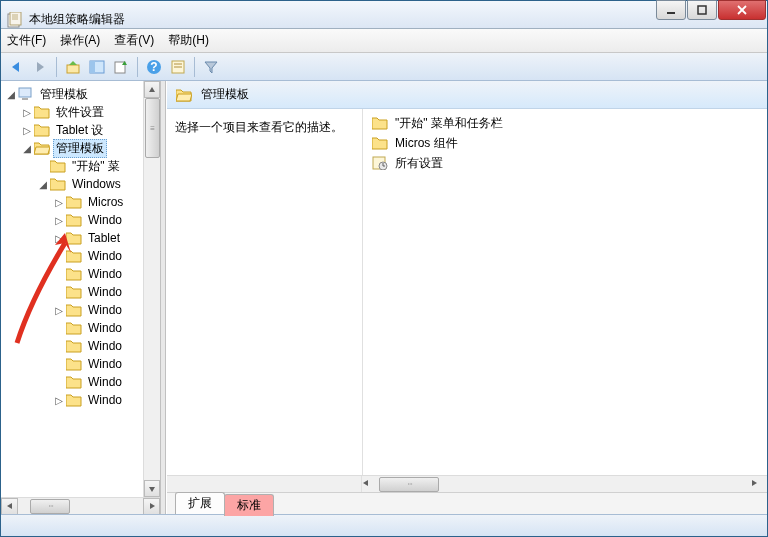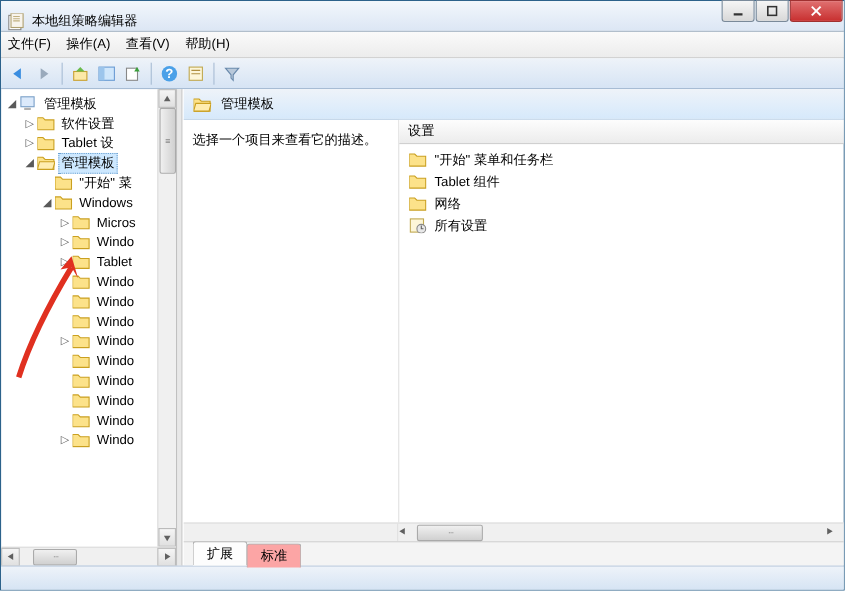--- a/index.html
+++ b/index.html
@@ -334,41 +334,32 @@
             <path d="M0 2 L5 2 L7 4 L15 4 L15 13 L0 13 Z" fill="#fce28a" stroke="#caa020"></path>
             <path d="M2 6 L16 6 L14 13 L0 13 Z" fill="#ffedb0" stroke="#caa020"></path>
           </svg>
         <span>管理模板</span>
       </div>
       <div class="details-body">
         <div class="desc-col">
           <div>选择一个项目来查看它的描述。</div>
         </div>
         <div class="list-col">
-          <div class="list-head">
-              <span>设置</span>
-            </div>
           <div class="list-body">
             <div class="list-row">
                 <svg class="folder-icon" viewBox="0 0 16 14">
                   <path d="M0 2 L5 2 L7 4 L15 4 L15 13 L0 13 Z" fill="#fce28a" stroke="#caa020"></path>
                 </svg>
                 <span>"开始" 菜单和任务栏</span>
               </div>
             <div class="list-row">
                 <svg class="folder-icon" viewBox="0 0 16 14">
                   <path d="M0 2 L5 2 L7 4 L15 4 L15 13 L0 13 Z" fill="#fce28a" stroke="#caa020"></path>
                 </svg>
-                <span>Tablet 组件</span>
-              </div>
-            <div class="list-row">
-                <svg class="folder-icon" viewBox="0 0 16 14">
-                  <path d="M0 2 L5 2 L7 4 L15 4 L15 13 L0 13 Z" fill="#fce28a" stroke="#caa020"></path>
-                </svg>
-                <span>网络</span>
+                <span>Micros 组件</span>
               </div>
             <div class="list-row">
                 <svg class="folder-icon" viewBox="0 0 16 14">
                   <rect x="1" y="1" width="12" height="12" fill="#fdf6d8" stroke="#c0a850"></rect>
                   <circle cx="11" cy="10" r="4" fill="#e8e8e8" stroke="#888"></circle>
                   <path d="M11 7 L11 10 L13 10" stroke="#606060" fill="none"></path>
                 </svg>
                 <span>所有设置</span>
               </div>
           </div>

